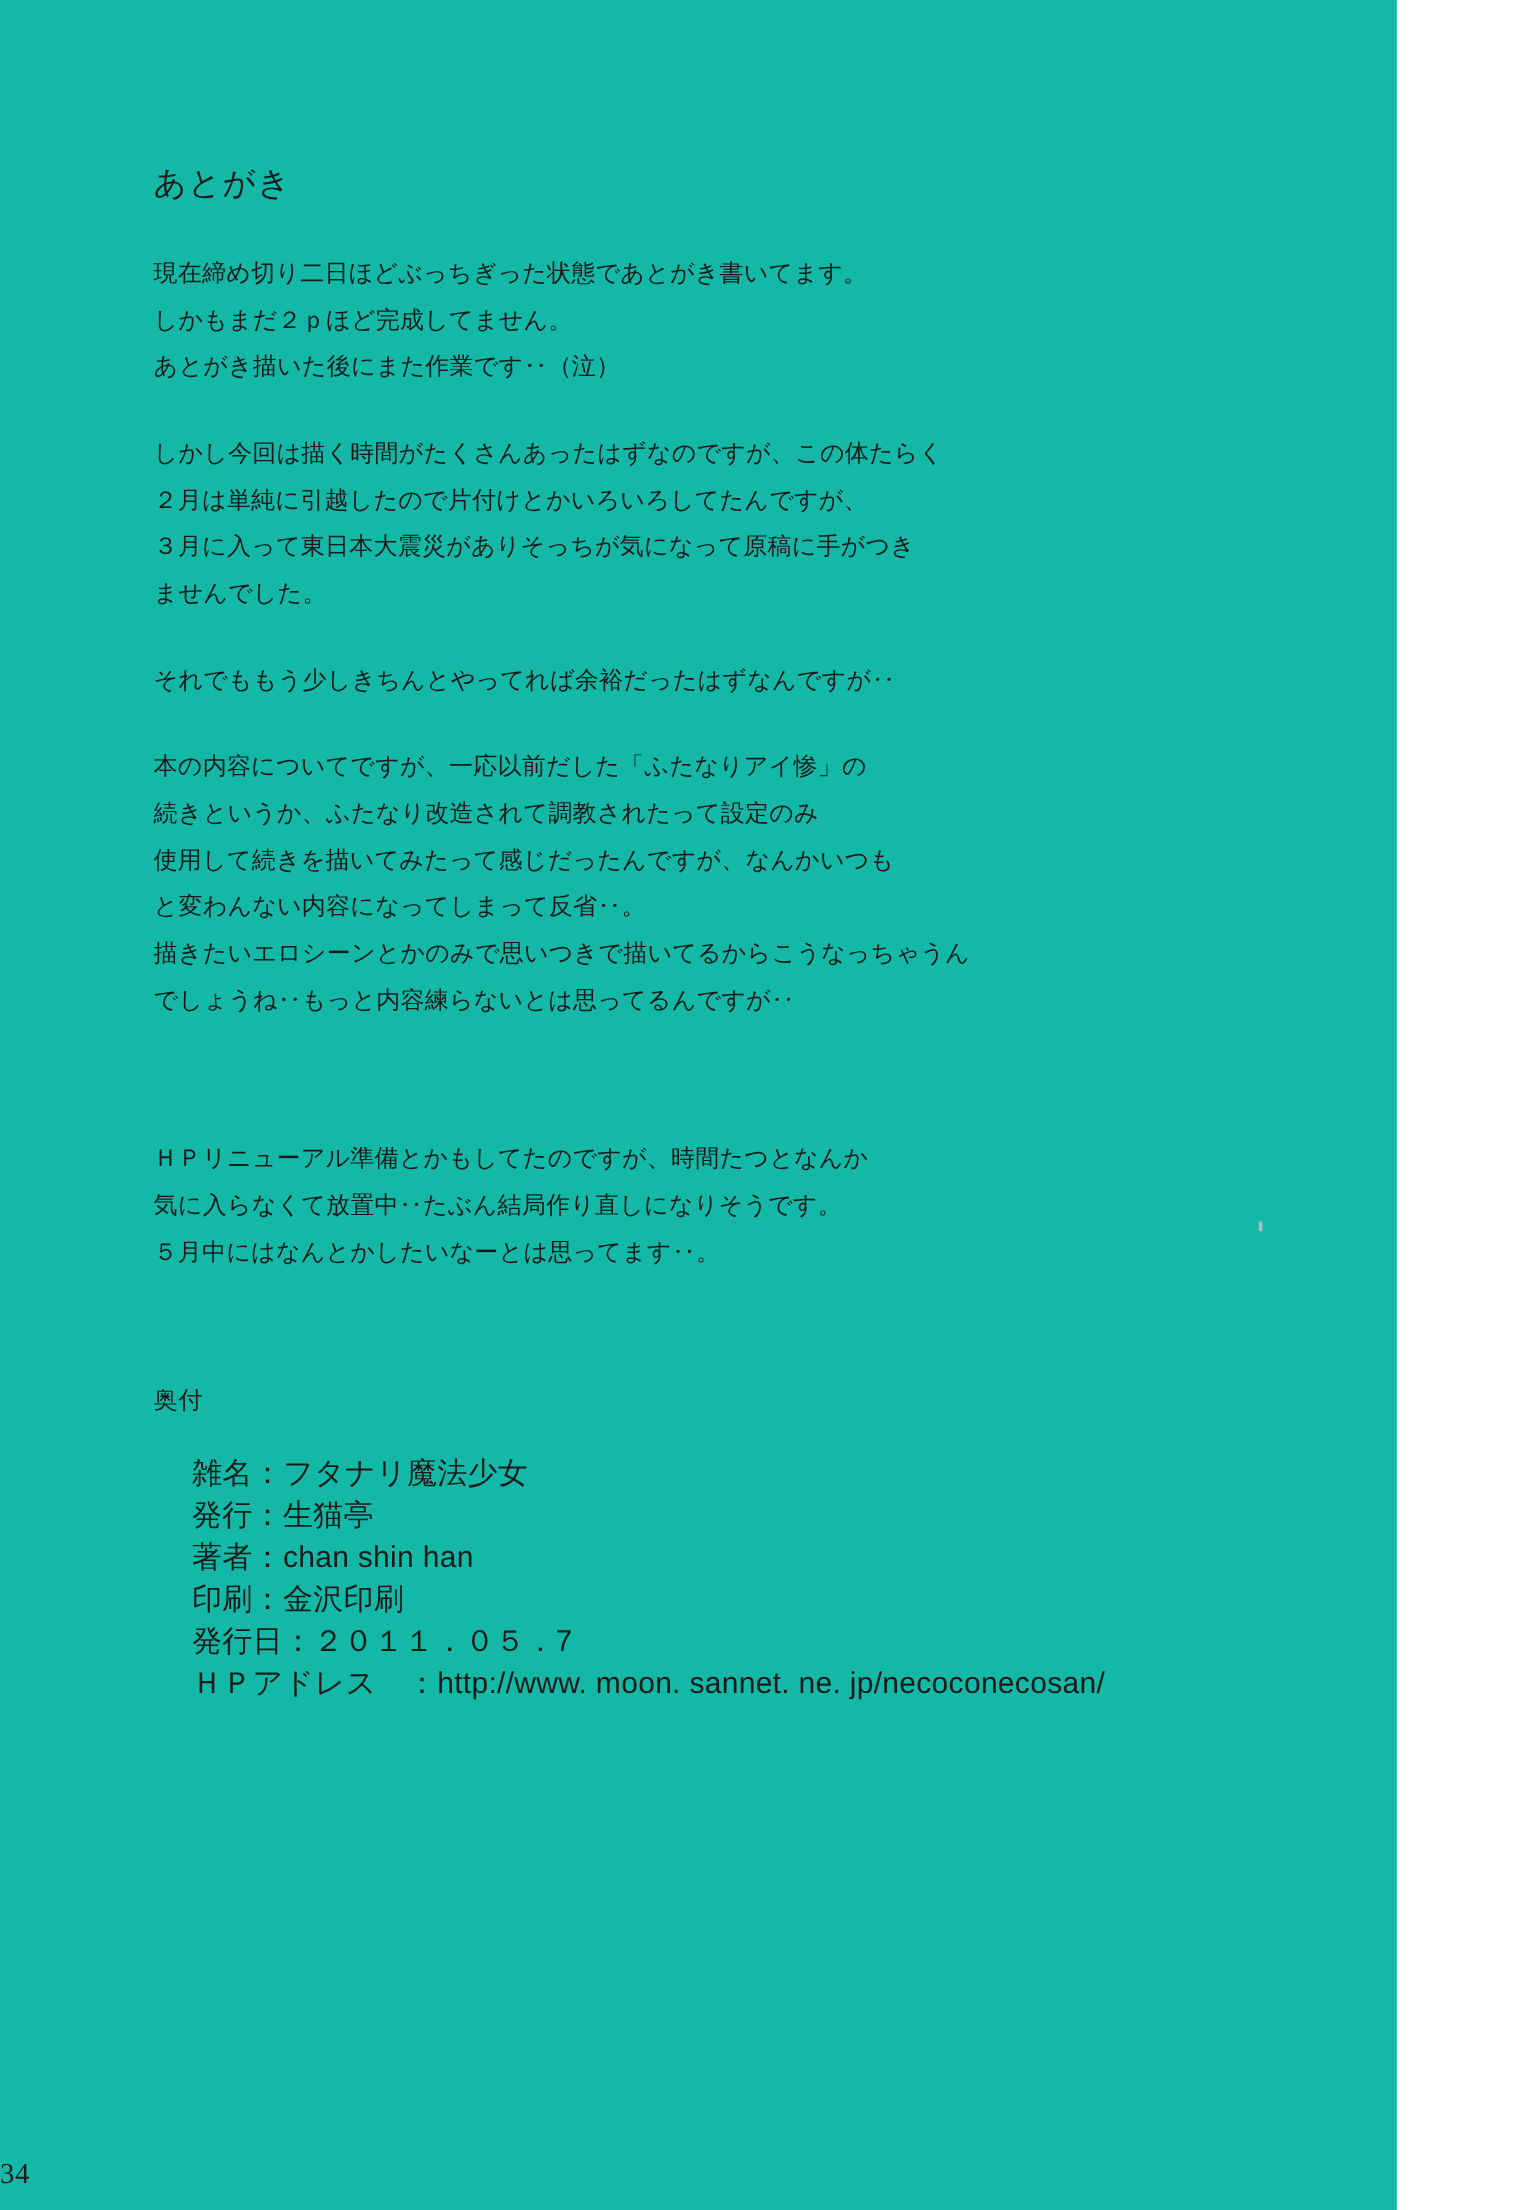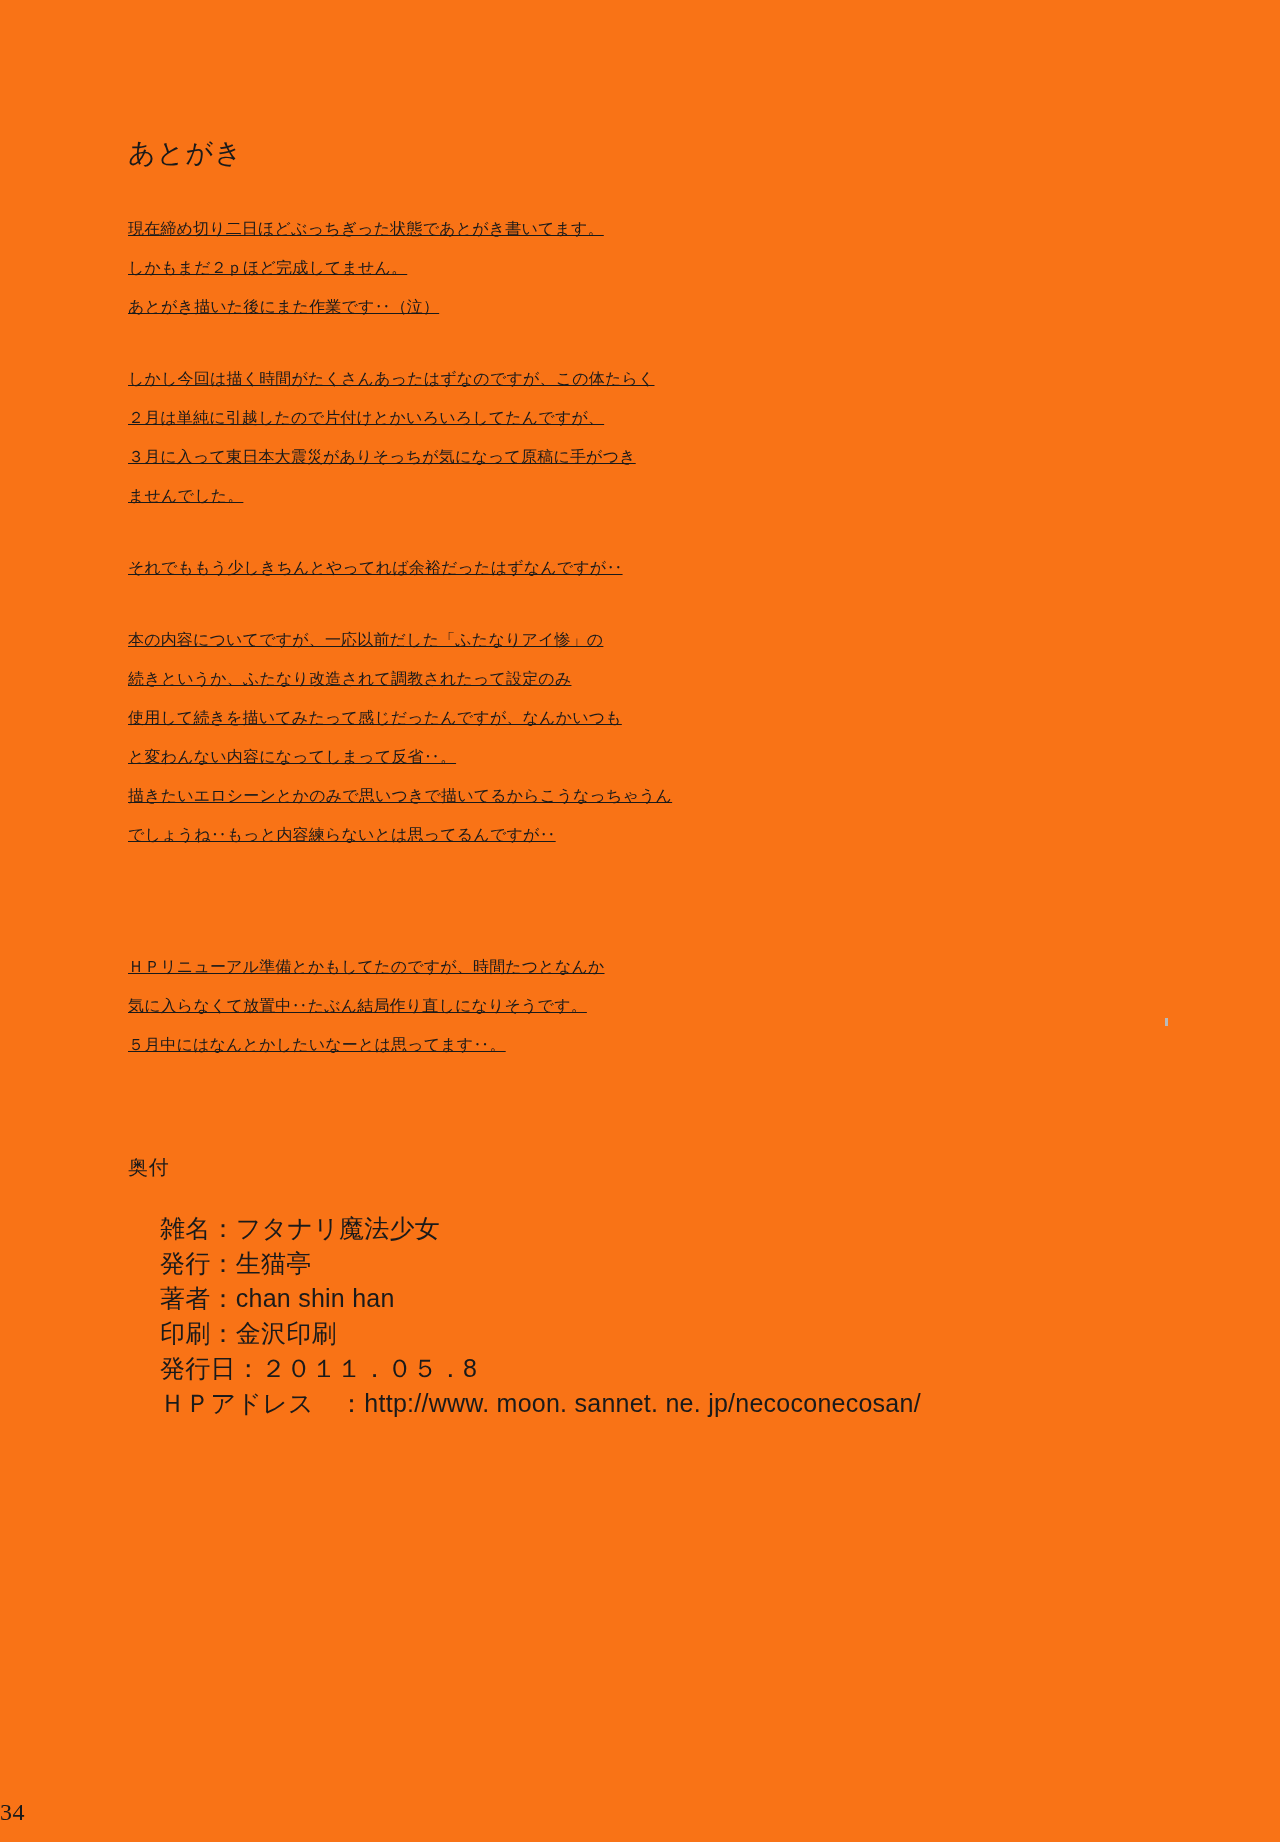--- a/index.html
+++ b/index.html
@@ -11,44 +11,43 @@
     width: 1280px;
     height: 1842px;
     position: relative;
     font-family: "Liberation Sans", sans-serif;
     color: #1a1a1a;
     overflow: hidden;
   }
   .page {
     position: absolute;
     left: 0; top: 0;
-    width: 1280px;
+    width: 1164px;
     height: 1842px;
-    background: #f97316;
+    background: #14b8a6;
   }
   .content {
     position: absolute;
     left: 128px;
     top: 140px;
     width: 1050px;
   }
   .afterword-heading {
     font-size: 27px;
     line-height: 1.0;
     letter-spacing: 0.04em;
     margin: 0 0 42px 0;
     font-weight: normal;
   }
   .para {
-    font-size: 16px;
+    font-size: 20px;
     line-height: 39px;
     letter-spacing: 0.01em;
     margin: 0 0 33px 0;
     white-space: pre-line;
-    text-decoration: underline;
   }
   .gap-big {
     height: 60px;
   }
   .colophon-heading {
     font-size: 20px;
     line-height: 1.0;
     letter-spacing: 0.04em;
     margin: 0 0 34px 0;
     font-weight: normal;
@@ -115,21 +114,21 @@
 
     <div class="gap-big"></div>
 
     <h2 class="colophon-heading">奥付</h2>
 
     <ul class="colophon-list">
       <li>雑名：フタナリ魔法少女</li>
       <li>発行：生猫亭</li>
       <li>著者：chan shin han</li>
       <li>印刷：金沢印刷</li>
-      <li>発行日：２０１１．０５．8</li>
+      <li>発行日：２０１１．０５．7</li>
       <li>ＨＰアドレス　：http://www. moon. sannet. ne. jp/necoconecosan/</li>
     </ul>
 
   </div>
 
   <div class="dust-mark"></div>
 
   <div class="page-number">34</div>
 
 </div>

